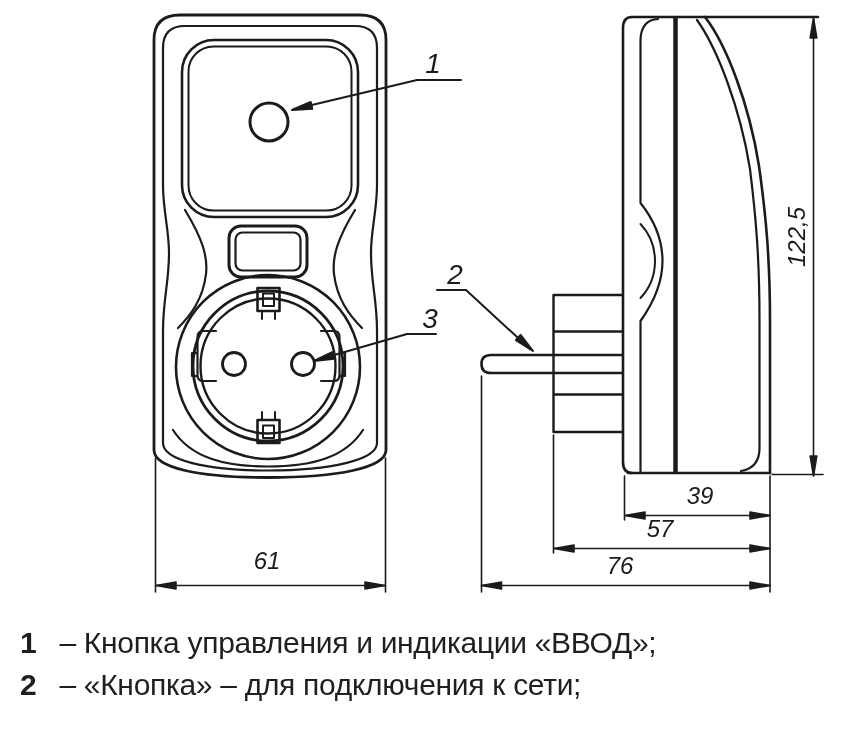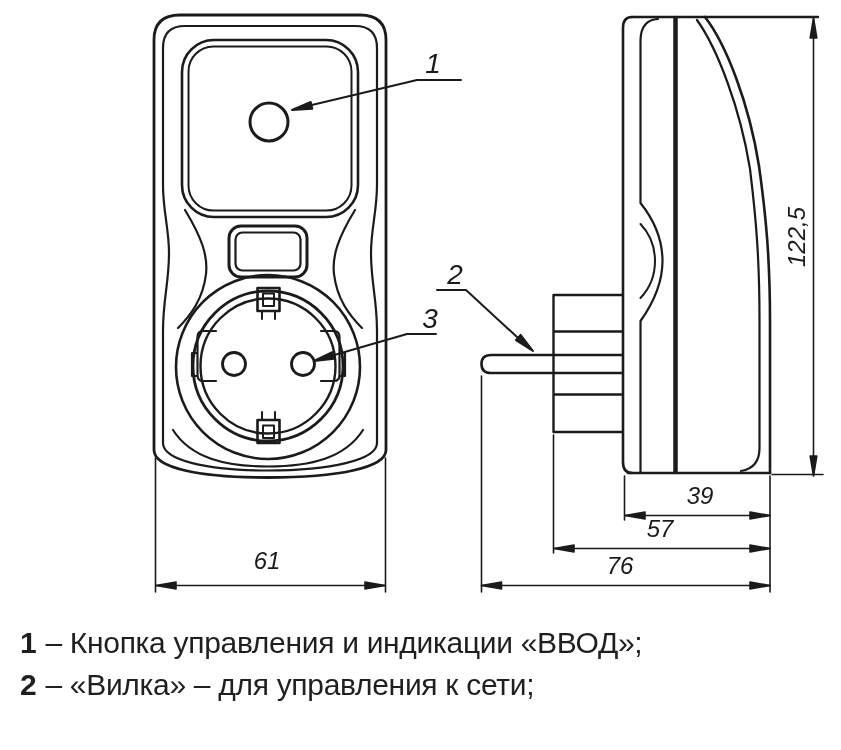--- a/index.html
+++ b/index.html
@@ -2,21 +2,21 @@
 <html><head>
 <meta charset="utf-8">
 <style>
   html,body{margin:0;padding:0;background:#ffffff;}
   body{width:841px;height:750px;font-family:"Liberation Sans",sans-serif;}
   .stage{position:relative;width:841px;height:750px;background:#fff;overflow:hidden;}
   svg{display:block;}
   .legend{padding:8px 0 0 20px;color:#1b1b1b;}
   .legend-row{font-size:30px;line-height:42px;letter-spacing:-0.3px;white-space:nowrap;color:#1f1f1f;}
   .legend-row .num{font-weight:bold;}
-  .legend-row .desc{margin-left:9px;}
+  .legend-row .desc{margin-left:23px;}
   text{fill:#1b1b1b;}
   .dim-text{font-family:"Liberation Sans",sans-serif;font-style:italic;font-size:24px;}
   .co-text{font-family:"Liberation Sans",sans-serif;font-style:italic;font-size:28px;}
 </style>
 </head>
 <body>
 
 <div class="stage">
 
 <svg width="841" height="614" viewBox="0 0 841 614">
@@ -131,17 +131,17 @@
     <text class="dim-text" x="660" y="537" text-anchor="middle">57</text>
     <text class="dim-text" x="620" y="574" text-anchor="middle">76</text>
   </g>
 </svg>
 
 <div class="legend">
   <div class="legend-row">
     <span class="num">1</span><span class="desc">– Кнопка управления и индикации «ВВОД»;</span>
   </div>
   <div class="legend-row">
-    <span class="num">2</span><span class="desc">– «Вилка» – для управления к сети;</span>
+    <span class="num">2</span><span class="desc">– «Кнопка» – для подключения к сети;</span>
   </div>
 </div>
 
 </div>
 
 </body></html>

